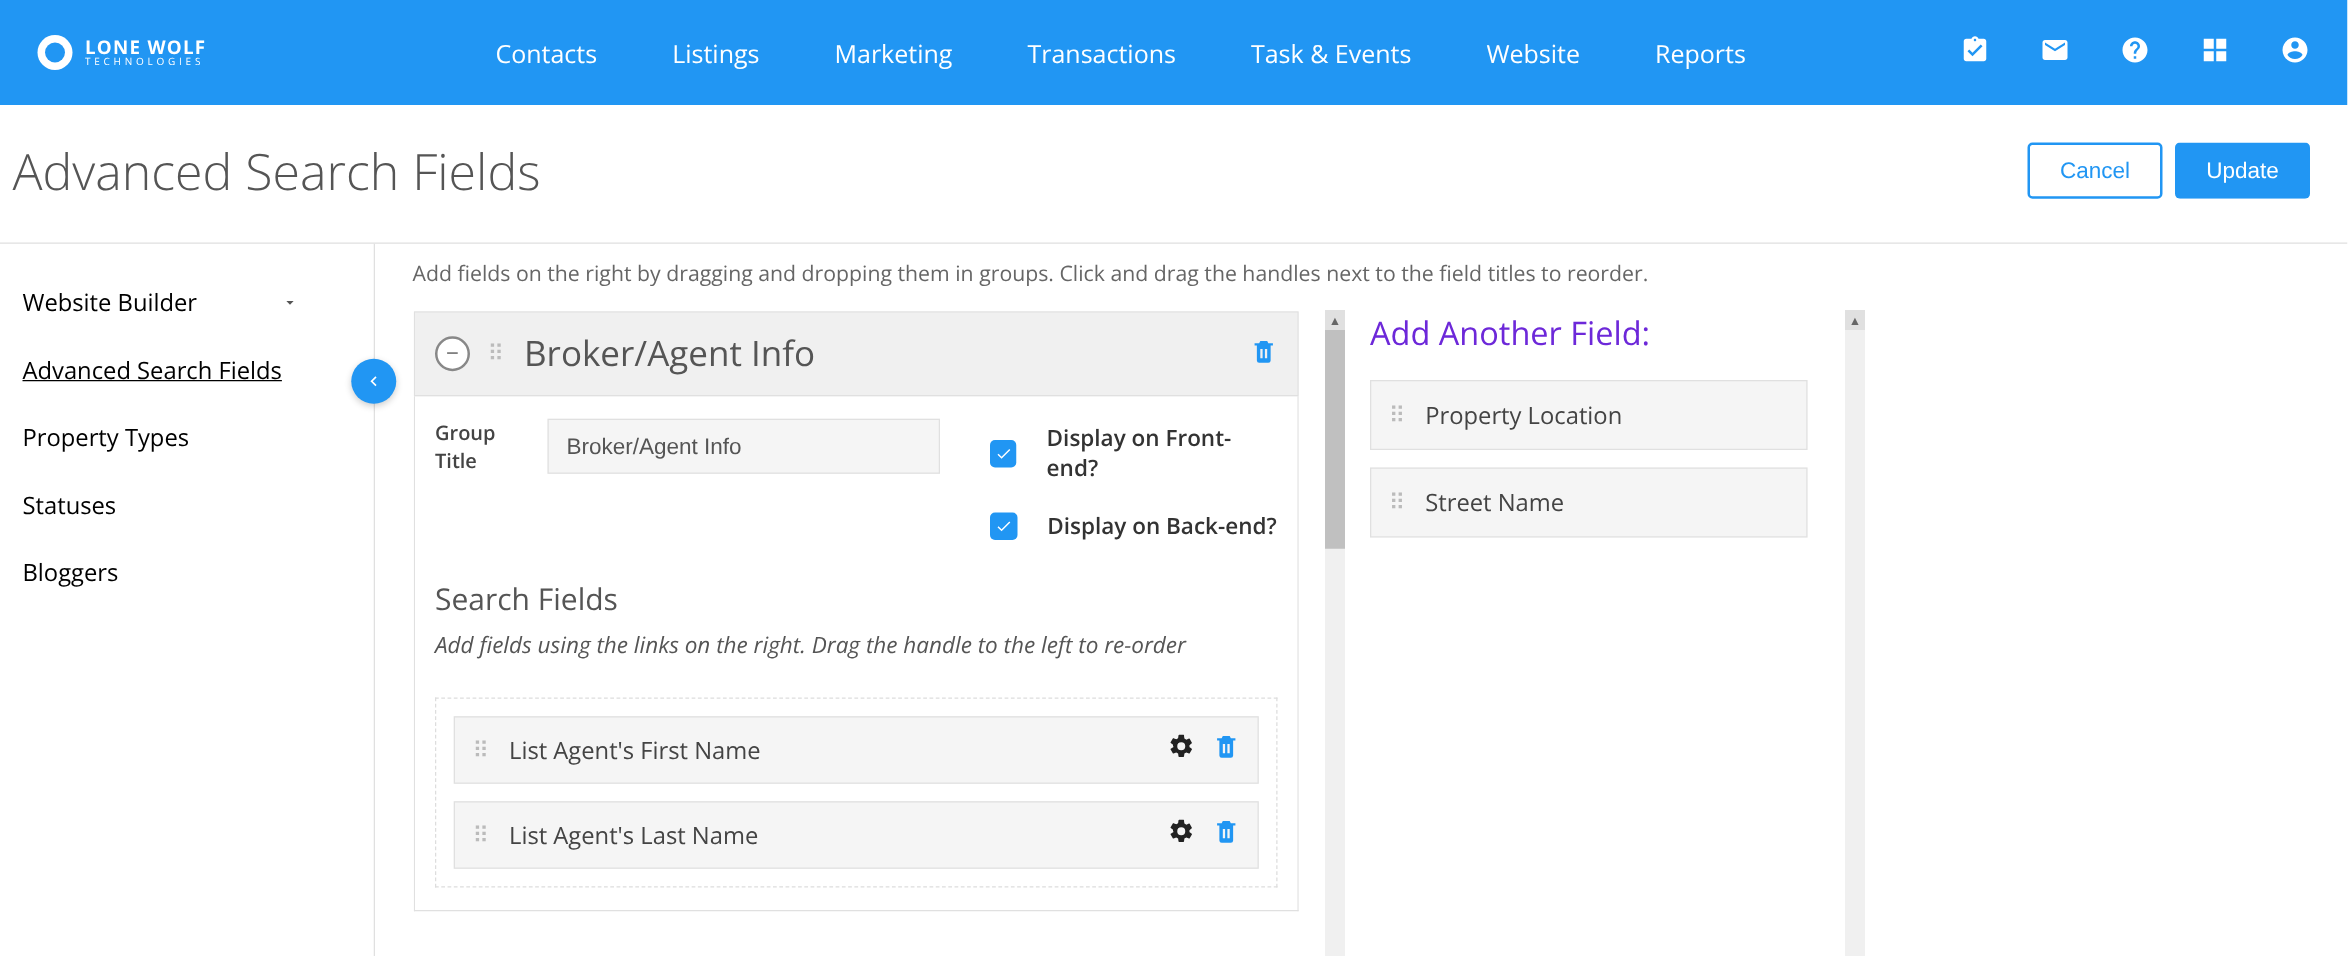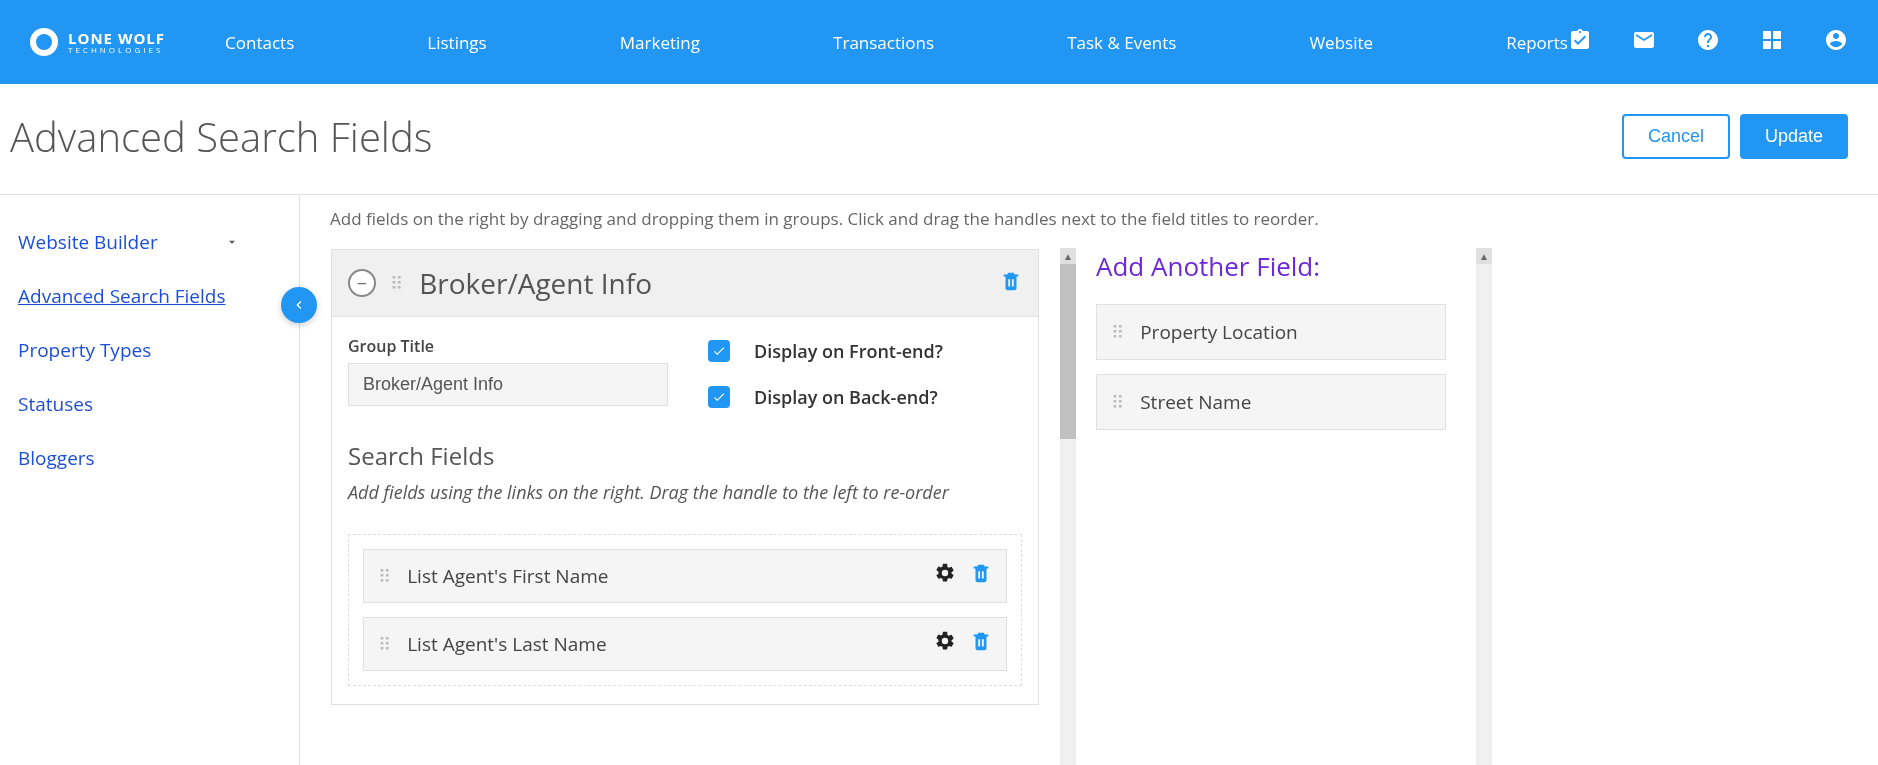--- a/index.html
+++ b/index.html
@@ -49,22 +49,22 @@
     left: 6px; top: 6px; right: 6px; bottom: 6px;
     border-radius: 50%;
     background: var(--blue);
   }
   .logo-text { line-height: 1; }
   .logo-sub { font-size: 8px; letter-spacing: 3px; font-weight: 400; display:block;}
   .nav-links {
     display: flex;
     gap: 60px;
     flex: 1;
-    justify-content: space-between;
-    font-size: 17px;
+    justify-content: center;
+    font-size: 20px;
   }
   .nav-links span { cursor: pointer; }
   .nav-icons {
     display: flex;
     gap: 40px;
     align-items: center;
   }
   .nav-icons svg { fill: #fff; width: 24px; height: 24px; cursor:pointer;}
 
   
@@ -106,21 +106,21 @@
     position: relative;
   }
   .sidebar {
     width: 300px;
     border-right: 1px solid var(--border-light);
     padding: 20px 0 20px 18px;
     position: relative;
   }
   .side-item {
     font-size: 19px;
-    color: #1d4ed8;
+    color: #000000;
     padding: 14px 0;
     display: flex;
     align-items: center;
     justify-content: space-between;
     cursor: pointer;
     padding-right: 60px;
   }
   .side-item.active { text-decoration: underline; }
   .chev { width:14px; height:14px; }
 
@@ -184,21 +184,21 @@
   .group-body {
     border: 1px solid var(--border-light);
     border-top: none;
     padding: 18px 16px;
   }
   .group-settings {
     display:flex;
     gap:40px;
     align-items:flex-start;
   }
-  .field-col { display:flex; flex-direction:column; gap:6px;}
+  .field-col { display:flex; flex-direction:row; gap:6px;}
   .field-label { font-size:16px; font-weight:600; color:#444;}
   .input {
     background: var(--bg-light);
     border: 1px solid var(--border-light);
     padding: 10px 14px;
     font-size: 18px;
     color:#555;
     width: 320px;
   }
   .check-col { display:flex; flex-direction:column; gap:22px; padding-top:4px;}

